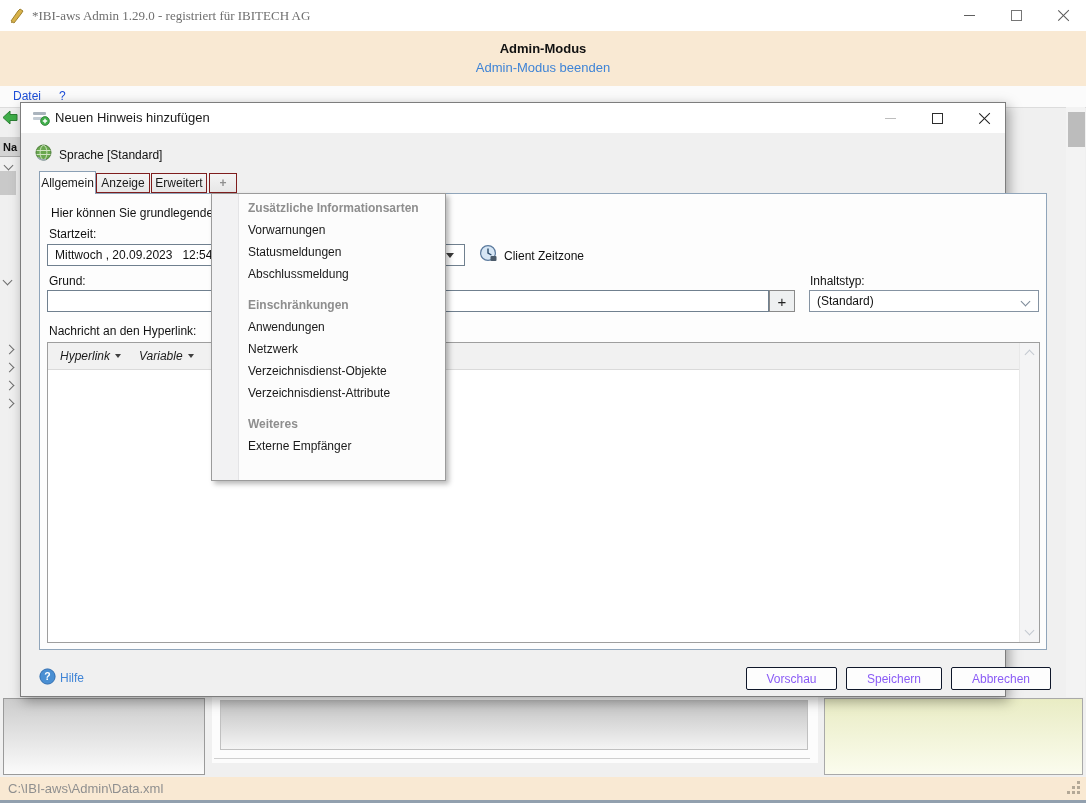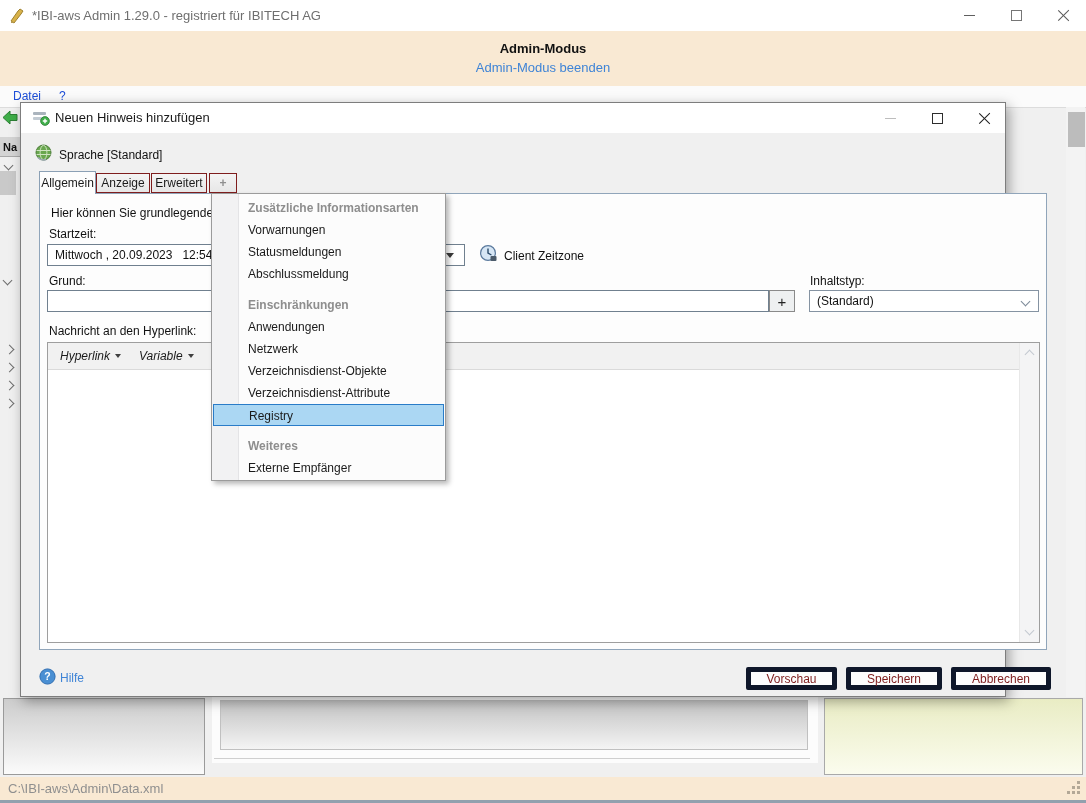--- a/index.html
+++ b/index.html
@@ -2,21 +2,21 @@
 <html><head>
 <meta charset="utf-8">
 <style>
   html,body{margin:0;padding:0;background:#dcdcdc;}
   .screen{position:relative;width:1086px;height:803px;overflow:hidden;background:#f0f0f0;
           font-family:"Liberation Sans","DejaVu Sans",sans-serif;font-size:12px;color:#111;}
   .abs{position:absolute;}
 
   
   .top-edge{left:318px;top:0;width:768px;height:3px;background:#54718c;}
-  .mw-titlebar{left:0;top:0;width:1086px;height:31px;background:#fff;}
+  .mw-titlebar{left:0;top:0;width:1086px;height:31px;background:#fff;font-family:Liberation Serif, serif;}
   .mw-title{position:absolute;left:32px;top:0;line-height:31px;font-size:13px;color:#6f6f6f;white-space:nowrap;}
   .mw-icon{position:absolute;left:9px;top:7px;}
   .wbtns{position:absolute;top:0;height:30px;display:flex;gap:17px;}
   .wbtn{width:30px;height:30px;display:flex;align-items:center;justify-content:center;}
   .g-min{width:11px;height:1px;background:#5f5f5f;}
   .g-min.dim{background:#bdbdbd;}
   .g-max{width:9px;height:9px;border:1px solid #767676;}
   .g-max.dark{border-color:#2d2d2d;}
   .g-close{position:relative;width:12px;height:12px;}
   .g-close::before,.g-close::after{content:"";position:absolute;left:5.5px;top:-1px;width:1.3px;height:15px;background:#5a5a5a;}
@@ -86,22 +86,22 @@
   .ed-toolbar{position:absolute;left:0;top:0;right:19px;height:26px;background:#f1f1f1;border-bottom:1px solid #dadada;
          display:flex;align-items:center;gap:18px;padding-left:12px;}
   .ed-item{display:flex;align-items:center;gap:5px;color:#1a1a1a;}
   .caret{width:0;height:0;border-left:3.5px solid transparent;border-right:3.5px solid transparent;border-top:4px solid #3f3f3f;}
   .vscroll{position:absolute;right:0;top:0;bottom:0;width:19px;background:#f4f4f5;border-left:1px solid #e8e8e8;}
   .vscroll .cv{position:absolute;left:6px;}
   .vscroll .up{top:8px;} .vscroll .dn{bottom:8px;}
 
   .help-icon{position:absolute;left:18px;top:565px;}
   .help-link{position:absolute;left:39px;top:568px;color:#3f84d6;cursor:pointer;}
-  .btn{position:absolute;height:23px;background:#fdfdfd;border:5px solid #0f172a;border-radius:2px;box-sizing:border-box;
-       display:flex;align-items:center;justify-content:center;color:#7f1d1d;cursor:pointer;}
+  .btn{position:absolute;height:23px;background:#fdfdfd;border:1px solid #0f172a;border-radius:2px;box-sizing:border-box;
+       display:flex;align-items:center;justify-content:center;color:#8b5cf6;cursor:pointer;}
 
   
   .menu{left:211px;top:193px;width:235px;height:288px;background:#fcfcfc;border:1px solid #9b9b9b;
         box-sizing:border-box;z-index:50;box-shadow:3px 3px 5px rgba(0,0,0,.28);}
   .menu-gutter{position:absolute;left:0;top:0;bottom:0;width:26px;background:#f2f2f3;border-right:1px solid #e4e4e6;}
   .menu-rows{position:absolute;left:0;top:3px;right:0;}
   .mi{position:relative;height:22px;line-height:22px;padding-left:36px;color:#1a1a1a;cursor:pointer;}
   .mi.header{font-weight:bold;color:#8e8e8e;cursor:default;}
   .mi-gap{height:9px;}
   .mi.selected{background:#abd7f3;border:1px solid #2a7cc8;box-sizing:border-box;margin:0 1px;padding-left:35px;}
@@ -296,20 +296,19 @@
       <div class="mi header">Zusätzliche Informationsarten</div>
       <div class="mi">Vorwarnungen</div>
       <div class="mi">Statusmeldungen</div>
       <div class="mi">Abschlussmeldung</div>
       <div class="mi-gap"></div>
       <div class="mi header">Einschränkungen</div>
       <div class="mi">Anwendungen</div>
       <div class="mi">Netzwerk</div>
       <div class="mi">Verzeichnisdienst-Objekte</div>
       <div class="mi">Verzeichnisdienst-Attribute</div>
-      <div class="mi selected">Registry</div>
       <div class="mi-gap"></div>
       <div class="mi header">Weiteres</div>
       <div class="mi">Externe Empfänger</div>
     </div>
   </div>
 
 </div>
 
 </body></html>

